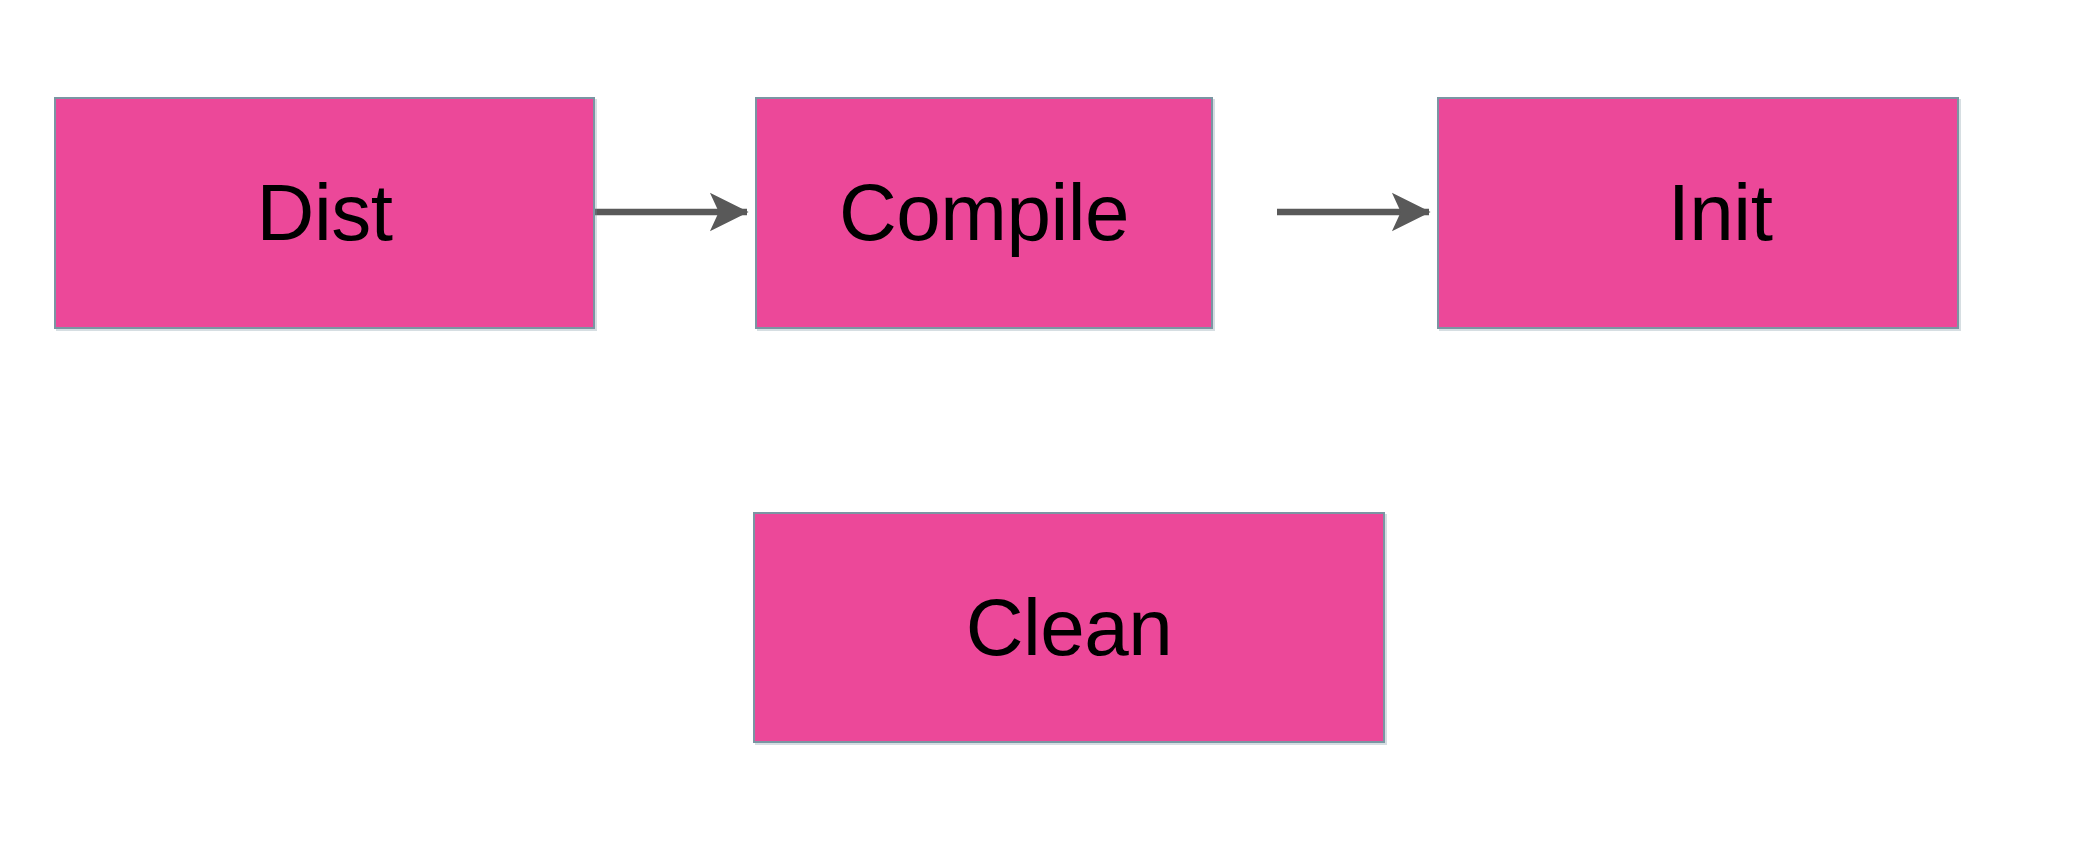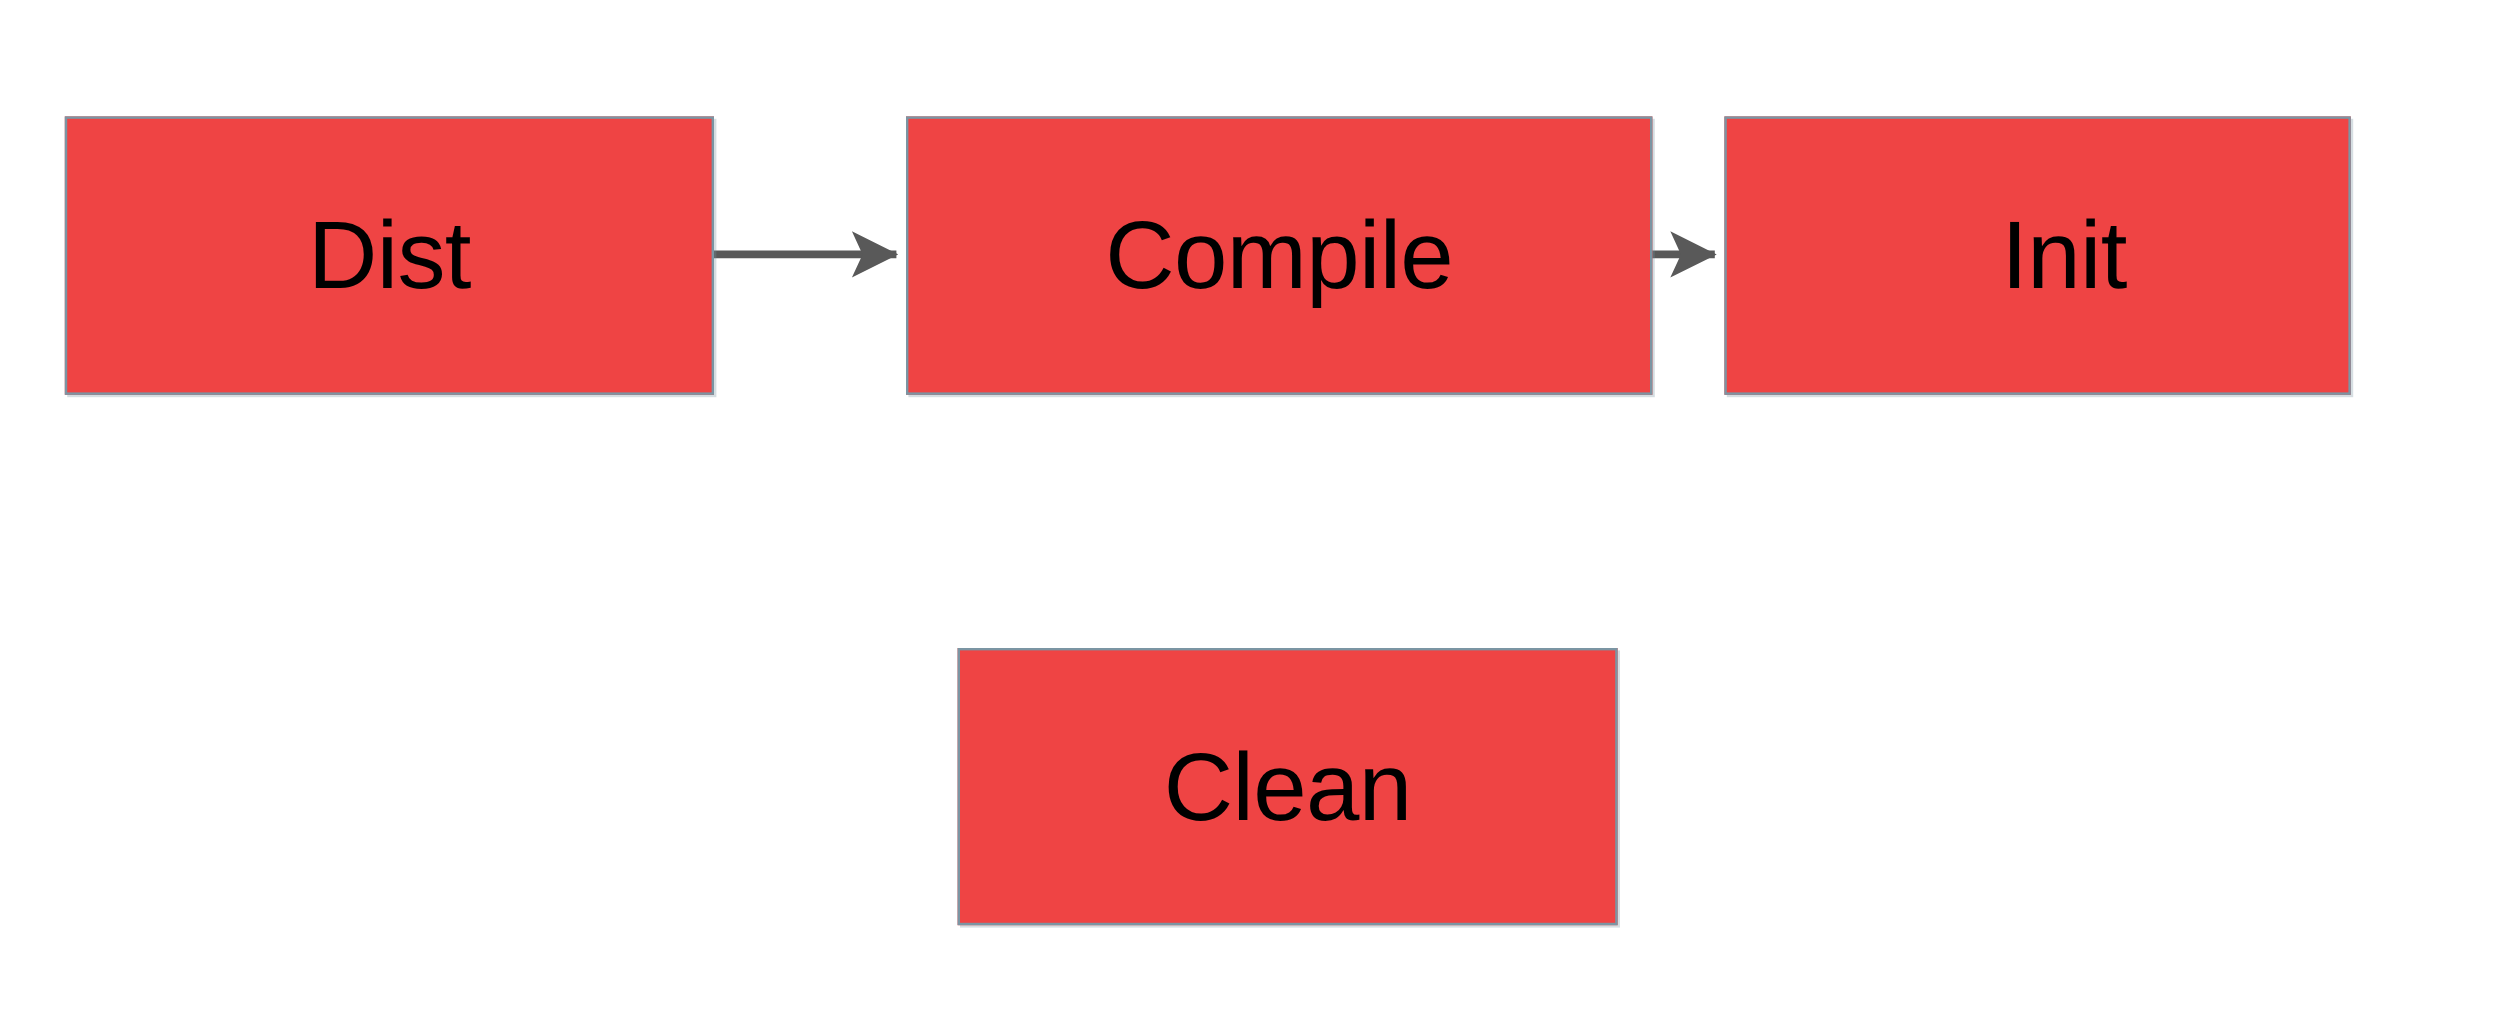--- a/index.html
+++ b/index.html
@@ -14,42 +14,42 @@
   #canvas {
     position: relative;
     width: 2078px;
     height: 848px;
     background: #ffffff;
     overflow: hidden;
   }
   .node {
     position: absolute;
     box-sizing: border-box;
-    background: #ef4444;
+    background: #ec4899;
     border: 2px solid #7b95a3;
     box-shadow: 2px 2px 0 0 rgba(120,145,158,0.30);
     display: flex;
     align-items: center;
     justify-content: center;
   }
   .node-label {
     font-family: "Liberation Sans", sans-serif;
     font-size: 80px;
     font-weight: 400;
     color: #000000;
     line-height: 1;
     letter-spacing: -0.5px;
     white-space: nowrap;
     -webkit-font-smoothing: antialiased;
   }
   
   #node-dist    { left: 54px;   top: 97px;  width: 541px; height: 232px; }
-  #node-compile { left: 755px;  top: 97px;  width: 622px; height: 232px; }
+  #node-compile { left: 755px;  top: 97px;  width: 458px; height: 232px; }
   #node-init    { left: 1437px; top: 97px;  width: 522px; height: 232px; padding-left: 44px; }
-  #node-clean   { left: 798px;  top: 512px; width: 550px; height: 231px; margin-top: 28px; }
+  #node-clean   { left: 753px;  top: 512px; width: 632px; height: 231px; }
 
   .edge {
     position: absolute;
     top: 0;
     left: 0;
     width: 2078px;
     height: 848px;
     overflow: visible;
     pointer-events: none;
   }

